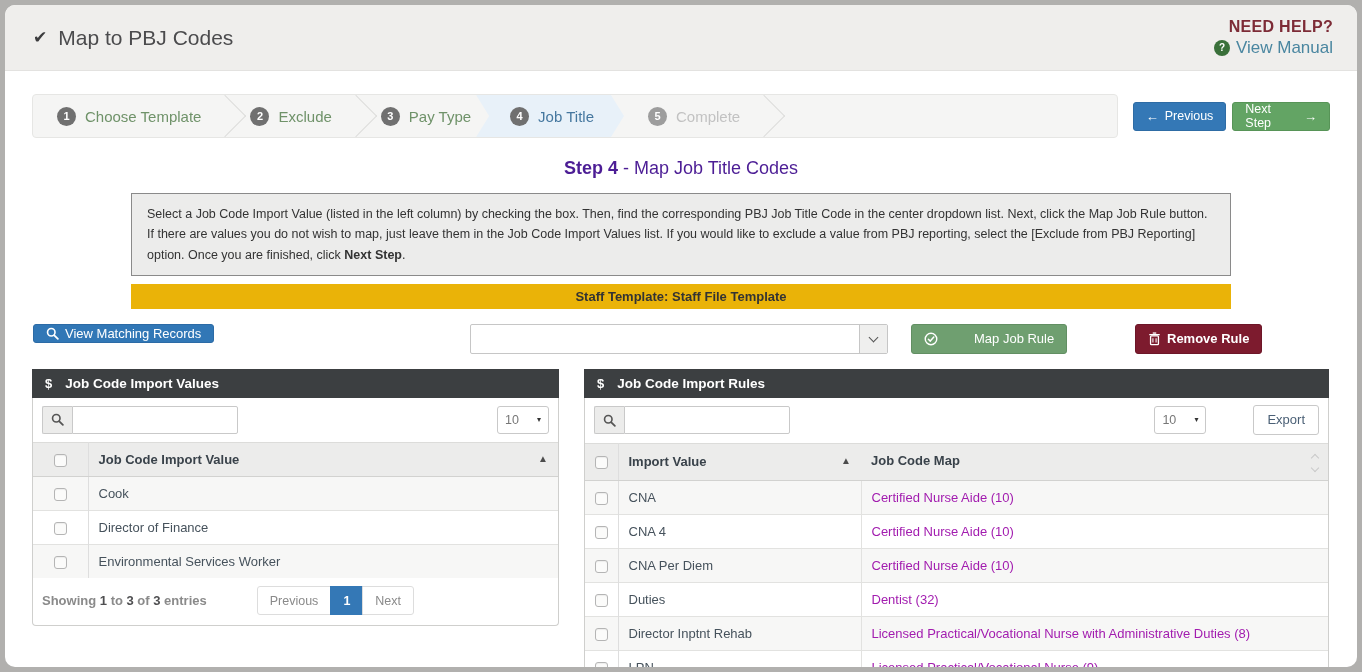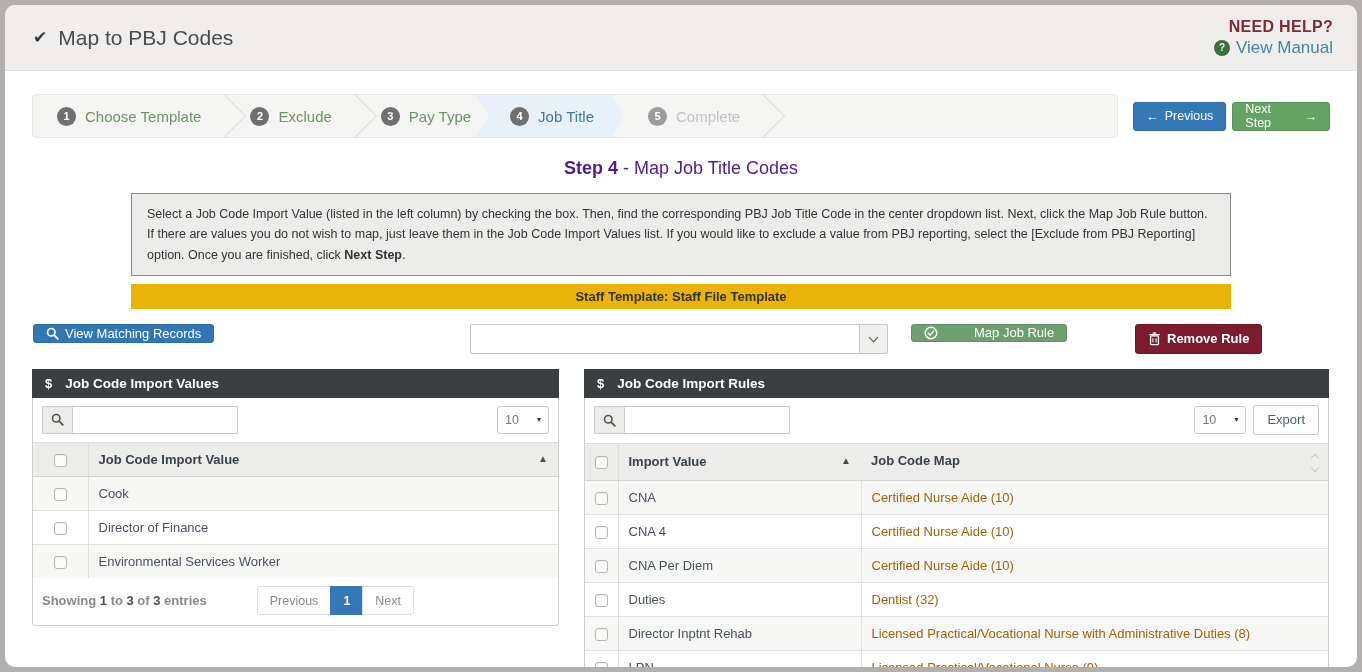--- a/index.html
+++ b/index.html
@@ -53,21 +53,21 @@
   
   .controls-row { position:relative; height:30px; margin-top:15px; }
   .btn-view { position:absolute; left:1px; top:0; background:#3177b6; border-color:#2c6ba6; font-size:13px; height:19px; }
   .select-big { position:absolute; left:438px; top:0; width:418px; height:30px; background:#fff;
                 border:1px solid #c6c6c6; border-radius:2px; display:flex; cursor:pointer; }
   .select-big .sel-value { flex:1; padding:6px 8px; font-size:13px; color:#444; }
   .select-big .sel-caret { width:28px; background:#efefee; border-left:1px solid #c6c6c6;
                            display:flex; align-items:center; justify-content:center; }
   .chev-down { width:7px; height:7px; border-right:1.6px solid #555; border-bottom:1.6px solid #555;
                transform:rotate(45deg); margin-top:-3px; }
-  .btn-map { position:absolute; left:879px; top:0; background:#6f9f70; border-color:#628f63; font-size:13px; height:18px;gap:36px; }
+  .btn-map { position:absolute; left:879px; top:0; background:#6f9f70; border-color:#628f63; font-size:13px; height:30px;gap:36px; }
   .btn-remove { position:absolute; left:1103px; top:0; background:#7d1b2e; border-color:#6d1628;
                 font-size:13px; font-weight:bold; height:30px; }
 
   
   .panels { display:flex; margin-top:15px; align-items:flex-start; }
   .panel-left { width:527px; }
   .panel-right { width:745px; margin-left:25px; }
   .panel-header { height:29px; background:#3c3f41; color:#fff; display:flex; align-items:center;
                   padding:0 13px; gap:13px; font-size:13.5px; font-weight:bold; }
   .dollar-glyph { font-weight:bold; font-size:13px; }
@@ -79,34 +79,34 @@
   .search-addon { width:30px; height:28px; background:#ececeb; border:1px solid #c9c9c9; border-right:none;
                   border-radius:2px 0 0 2px; display:flex; align-items:center; justify-content:center; color:#555; }
   .search-input { width:166px; height:28px; border:1px solid #c9c9c9; border-radius:0 2px 2px 0;
                   font-size:13px; padding:0 7px; outline:none; font-family:inherit; }
   .toolbar-right { display:flex; gap:7px; }
   .pagesize { width:52px; height:28px; border:1px solid #c9c9c9; border-radius:3px; background:#fff;
               display:flex; align-items:center; justify-content:space-between; padding:0 7px;
               font-size:12.5px; color:#777; cursor:pointer; }
   .caret-small { font-size:8px; color:#333; }
   .btn-export { height:30px; margin-top:-1px; border:1px solid #c9c9c9; border-radius:3px; background:#fff;
-                padding:0 13px; font-size:13px; color:#4a5f75; display:flex; align-items:center; cursor:pointer; }
+                padding:0 13px; font-size:13px; color:#4a5f75; display:flex; align-items:center; cursor:pointer;margin-left:40px; }
 
   table { width:100%; border-collapse:collapse; font-size:13px; table-layout:fixed; }
   th { background:#ececeb; border-top:1px solid #dcdcda; border-bottom:1px solid #d2d2d0;
        text-align:left; font-weight:bold; color:#39424a; padding:9px 10px; }
   td { border-top:1px solid #e2e2e0; padding:9px 10px; color:#46525c; }
   tbody tr:first-child td { border-top:none; }
   tbody tr:nth-child(odd) { background:#f7f7f6; }
   .col-cb-l { width:55px; }
   .col-cb-r { width:33px; }
   .cb-cell { text-align:center; border-right:1px solid #dedede; }
   .col-import { width:243px; }
   td.import-cell { border-right:1px solid #e2e2e0; }
-  td.map-cell { color:#a16207; }
+  td.map-cell { color:#a21caf; }
   .cb { width:13px; height:13px; border:1px solid #b5b5b5; border-radius:3px; background:#fbfbfa;
         display:inline-block; vertical-align:middle; cursor:pointer; box-shadow:inset 0 1px 1px rgba(0,0,0,.06); }
   .sort-asc { float:right; font-size:10px; color:#4c4c4c; margin-top:1px; }
   .sort-both { float:right; display:flex; flex-direction:column; gap:4px; margin-top:2px; }
   .cu { width:6px; height:6px; border-left:1.6px solid #c9c9c9; border-top:1.6px solid #c9c9c9; transform:rotate(45deg); }
   .cdn { width:6px; height:6px; border-right:1.6px solid #c9c9c9; border-bottom:1.6px solid #c9c9c9; transform:rotate(45deg); }
 
   .panel-footer { display:flex; align-items:center; padding:8px 10px 10px 9px; }
   .showing { font-weight:bold; color:#8a8a8a; font-size:13px; }
   .showing b { color:#4f4f51; }

